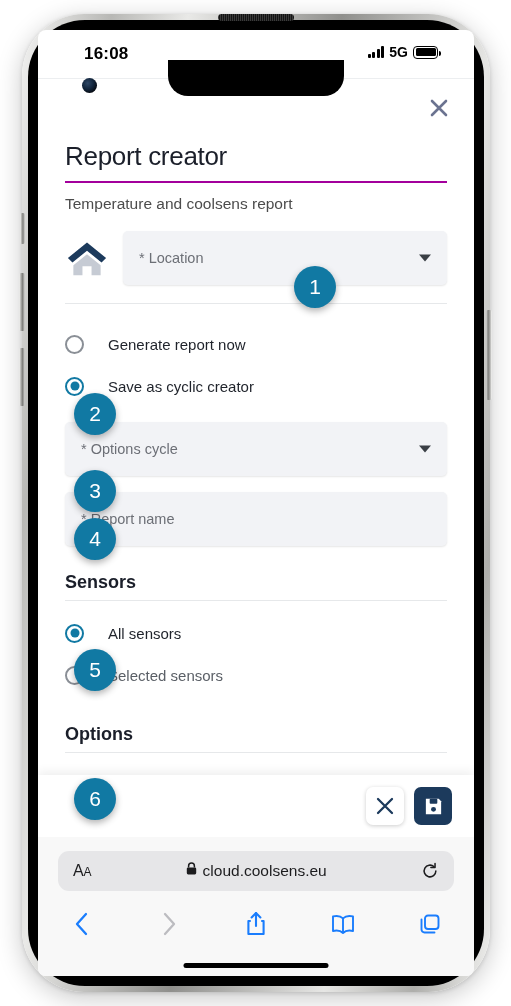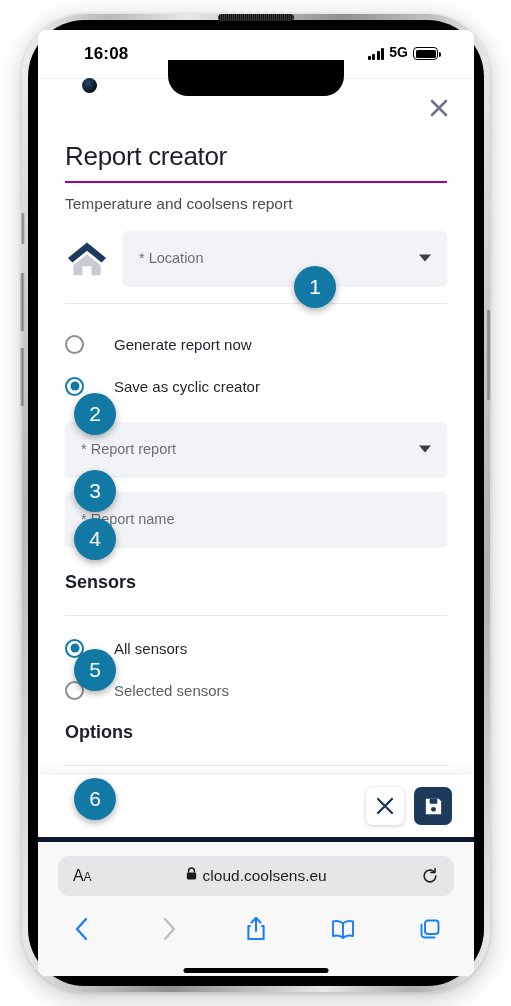--- a/index.html
+++ b/index.html
@@ -123,21 +123,21 @@
     top: 14px;
     font-size: 17px;
     font-weight: bold;
     letter-spacing: 0.2px;
   }
   .status-right {
     position: absolute;
     right: 36px;
     top: 14px;
     display: flex;
-    align-items: flex-end;
+    align-items: center;
     gap: 5px;
   }
   .sig-bars { display: flex; align-items: flex-end; gap: 1.6px; height: 12px; }
   .sig-bars i { display:block; width: 3px; background:#000; border-radius: 1px; }
   .sig-bars i:nth-child(1){ height: 4px; }
   .sig-bars i:nth-child(2){ height: 6.5px; }
   .sig-bars i:nth-child(3){ height: 9px; }
   .sig-bars i:nth-child(4){ height: 12px; }
   .net-label { font-size: 14px; font-weight: bold; }
   .battery {
@@ -236,21 +236,21 @@
   .divider {
     margin: 18px 0 0 0;
     height: 1px;
     background: #e6e8ea;
   }
 
   .radio-group { margin-top: 22px; }
   .radio-row {
     display: flex;
     align-items: center;
-    gap: 30px;
+    gap: 24px;
     height: 36px;
     cursor: pointer;
   }
   .radio-row + .radio-row { margin-top: 6px; }
   .radio {
     width: 19px; height: 19px;
     border-radius: 50%;
     border: 2px solid #8a8f96;
     box-sizing: border-box;
     flex: none;
@@ -271,21 +271,21 @@
 
   .field-stack { margin-top: 18px; }
   .field-stack .field { margin-top: 16px; }
 
   .section-head {
     margin-top: 26px;
     font-size: 18px;
     font-weight: bold;
     color: #1b1f2a;
     position: relative;
-    padding-bottom: 23px;
+    padding-bottom: 8px;
   }
   .section-head::after {
     content:"";
     position:absolute;
     left: 0; right: 0; bottom: 0;
     height: 1px;
     background: #e6e8ea;
   }
 
   
@@ -317,21 +317,21 @@
   .act-save   { background: #1c3a5c; }
 
   
   .safari {
     position: absolute;
     left: 0;
     top: 806px;
     width: 436px;
     height: 140px;
     background: #f8f8f8;
-    border-top: 6px solid #0f172a;
+    border-top: 1px solid #0f172a;
   }
   .urlbar {
     position: absolute;
     left: 20px; top: 14px;
     width: 396px; height: 40px;
     background: #e6e6e8;
     border-radius: 11px;
     display: flex;
     align-items: center;
     box-sizing: border-box;
@@ -463,42 +463,42 @@
           <span class="radio-label">Generate report now</span>
         </div>
         <div class="radio-row">
           <span class="radio checked"></span>
           <span class="radio-label">Save as cyclic creator</span>
         </div>
       </div>
 
       <div class="field-stack">
         <div class="field">
-          <span class="ph">* Report report</span>
+          <span class="ph">* Options cycle</span>
           <span class="caret"></span>
         </div>
         <div class="field">
           <span class="ph">* Report name</span>
         </div>
       </div>
 
       <div class="section-head">Sensors</div>
 
       <div class="radio-group" style="margin-top:14px">
         <div class="radio-row">
           <span class="radio checked"></span>
           <span class="radio-label">All sensors</span>
         </div>
         <div class="radio-row">
           <span class="radio"></span>
           <span class="radio-label muted">Selected sensors</span>
         </div>
       </div>
 
-      <div class="section-head" style="margin-top:14px">Options</div>
+      <div class="section-head" style="margin-top:31px">Options</div>
     </div>
 
     <div class="action-bar">
       <div class="act-btn act-cancel">
         <svg width="22" height="22" viewBox="0 0 22 22" aria-hidden="true">
           <path d="M4 4 L18 18 M18 4 L4 18" stroke="#1c3a5c" stroke-width="2.3" stroke-linecap="round" fill="none"></path>
         </svg>
       </div>
       <div class="act-btn act-save">
         <svg width="21" height="21" viewBox="0 0 22 22" aria-hidden="true">

